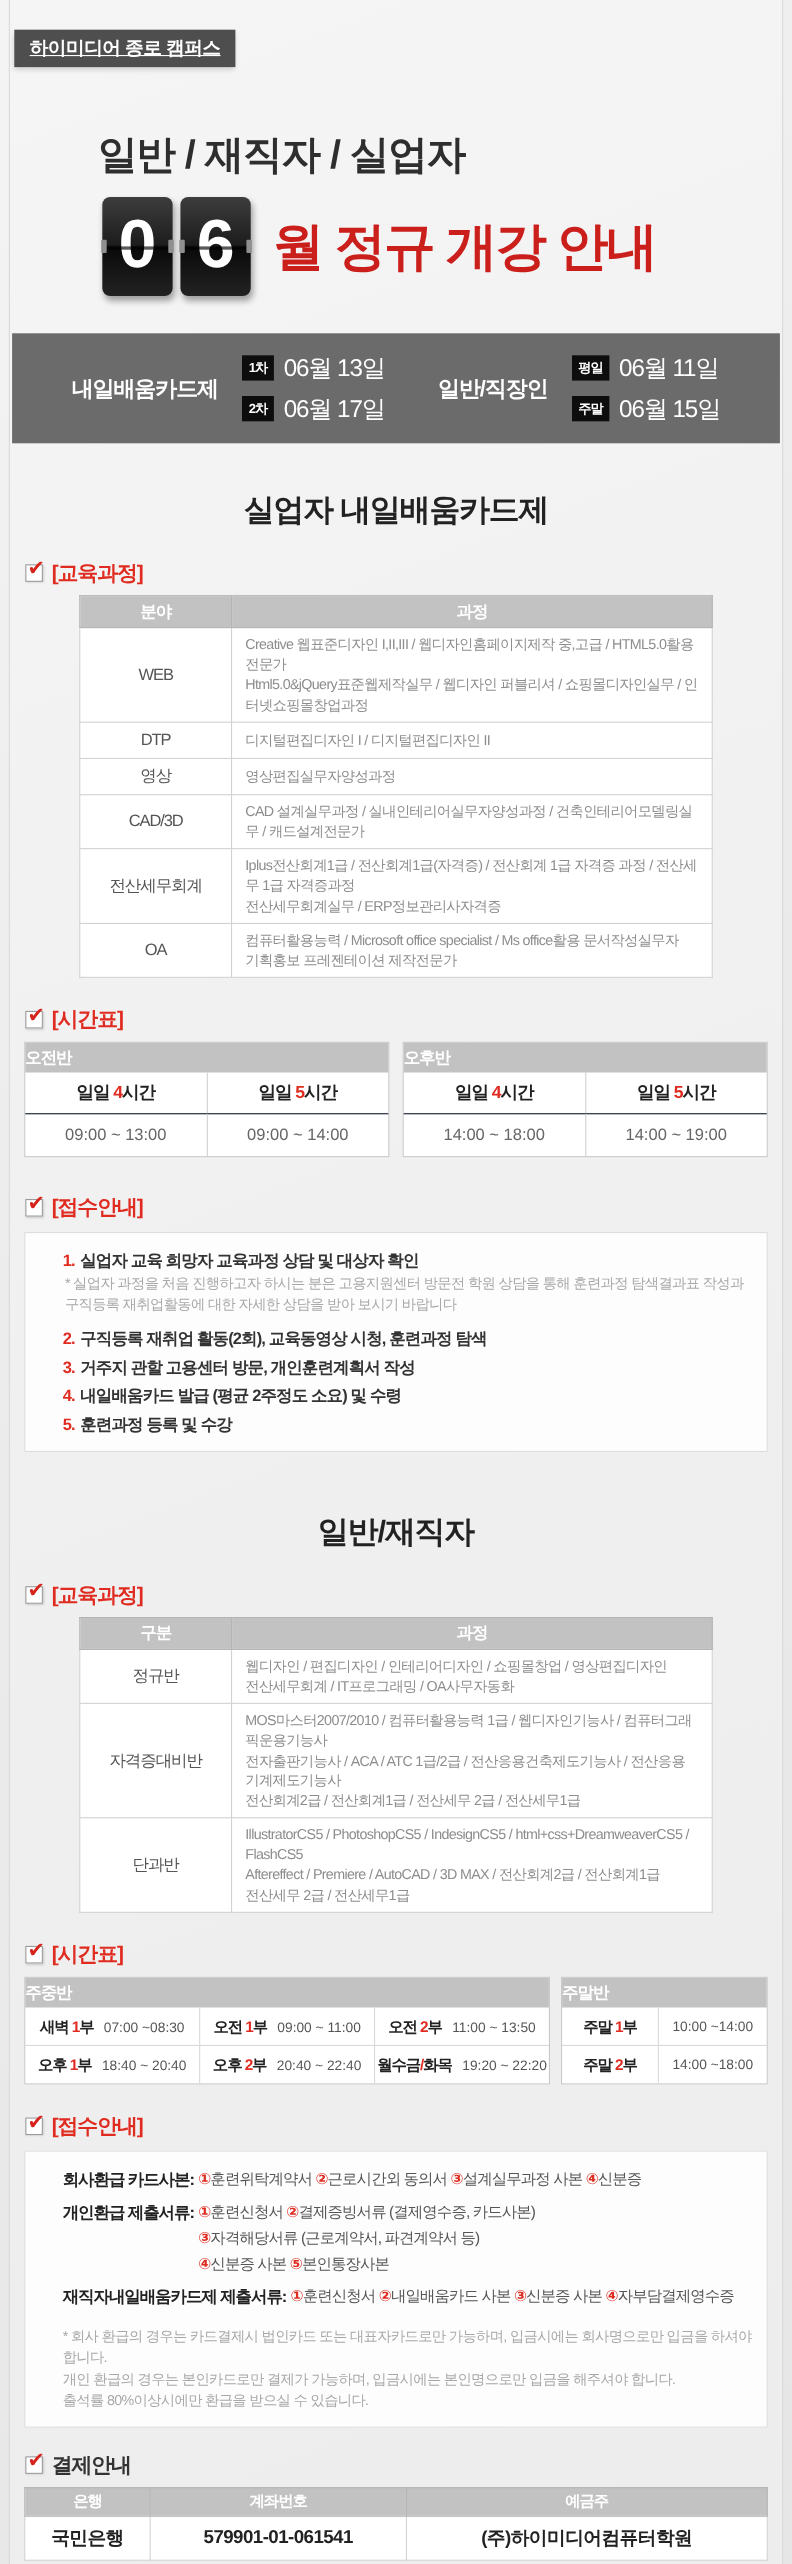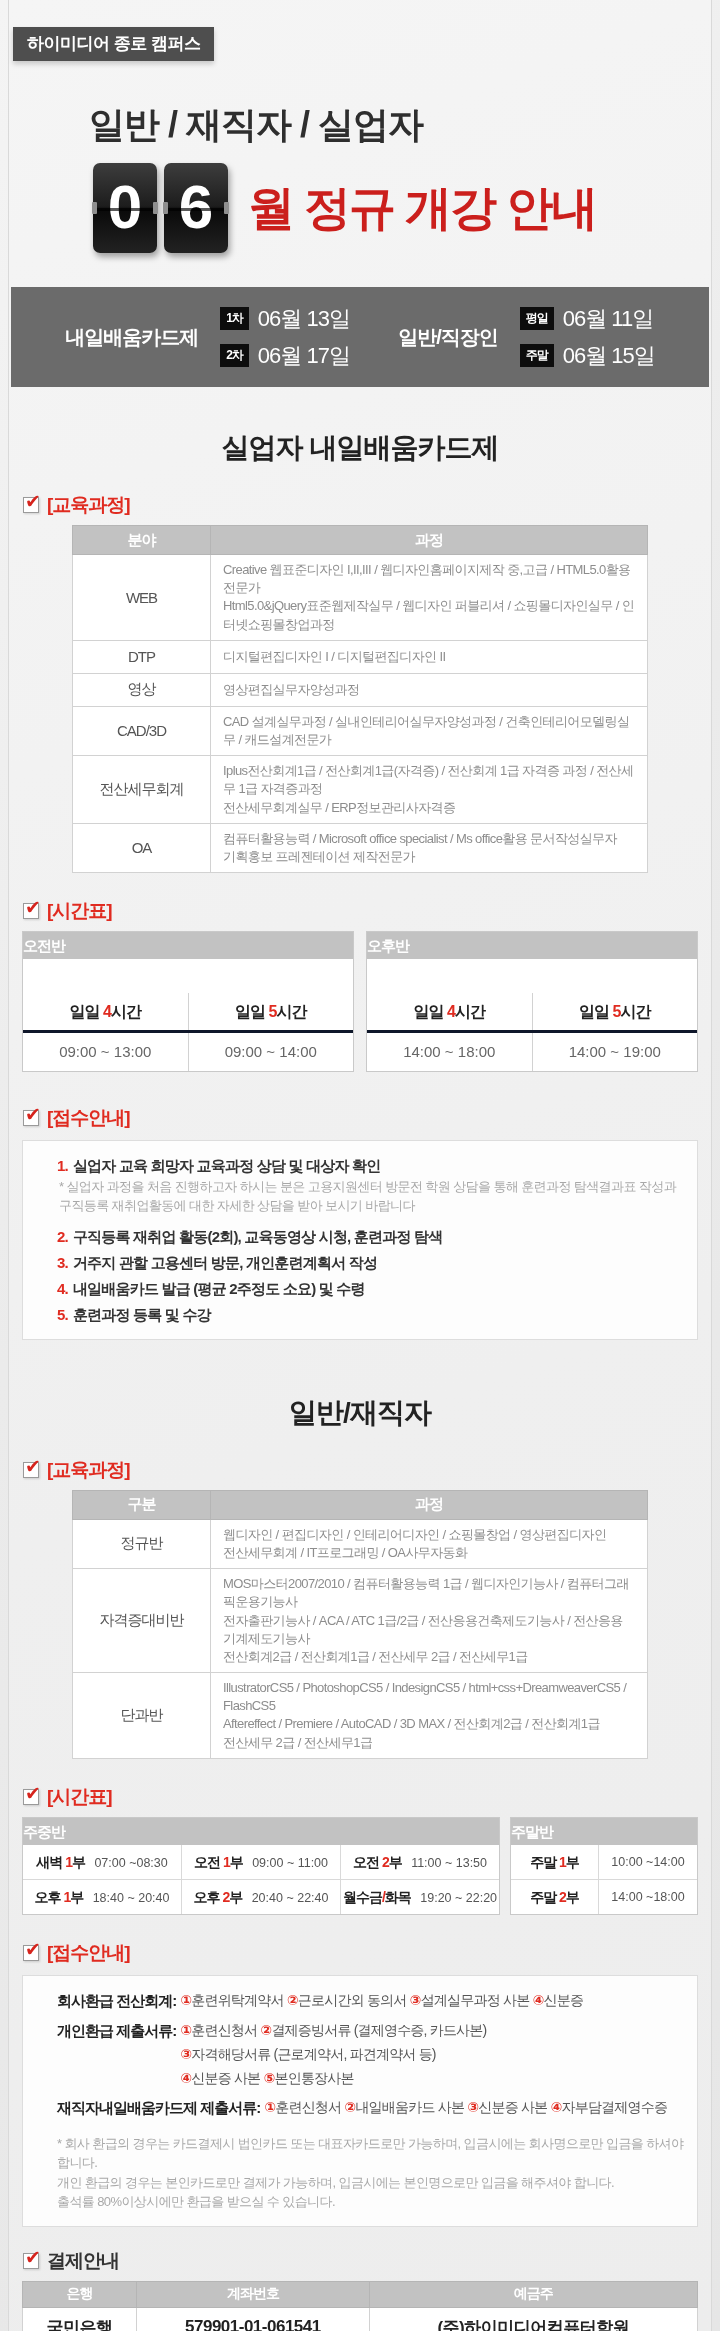--- a/index.html
+++ b/index.html
@@ -4,23 +4,23 @@
 <style>
   * { margin:0; padding:0; box-sizing:border-box; }
   body { font-family:"Liberation Sans","DejaVu Sans",sans-serif; background:#e2e2e2; }
   .page { width:720px; height:2331px; margin:0 auto; position:relative; overflow:hidden;
           background:linear-gradient(135deg,#f4f4f4 0%,#ebebeb 45%,#e6e6e6 100%); }
   .column { position:absolute; left:8px; right:8px; top:0; bottom:0;
             background:linear-gradient(160deg,#f5f5f5 0%,#efefef 60%,#ededed 100%);
             border-left:1px solid #d9d9d9; border-right:1px solid #d9d9d9; }
 
   
-  .badge { display:inline-block; margin:27px 0 0 2px; background:#4e4e4e; color:#fff;
+  .badge { display:inline-block; margin:27px 0 16px 2px; background:#4e4e4e; color:#fff;
            font-size:17px; font-weight:bold; padding:5px 14px 6px; letter-spacing:-0.5px;
-           box-shadow:0 3px 5px rgba(0,0,0,.18); }
+           box-shadow:0 3px 5px rgba(0,0,0,.18);text-decoration:underline; }
 
   
   .hero-sub { margin:40px 0 0 80px; font-size:36px; font-weight:bold; color:#2e2e2e; letter-spacing:-1px; }
   .hero-row { margin:12px 0 0 84px; display:flex; align-items:center; height:92px; }
   .flip { display:flex; gap:7px; }
   .flip-digit { position:relative; width:64px; height:90px; border-radius:7px;
                 background:linear-gradient(180deg,#3d3d3d 0%,#1d1d1d 48%,#0a0a0a 52%,#222 100%);
                 color:#fff; font-size:62px; font-weight:bold; text-align:center; line-height:88px;
                 box-shadow:2px 4px 6px rgba(0,0,0,.35); }
   .flip-line { position:absolute; left:0; right:0; top:50%; height:3px; background:rgba(0,0,0,.65); }
@@ -60,21 +60,21 @@
   .ctable .cat { width:138px; text-align:center; color:#555; font-size:15px; letter-spacing:-1px; }
   .ctable .courses { padding:6px 12px; color:#8d8d8d; font-size:13px; line-height:1.4;
                      letter-spacing:-0.6px; white-space:pre-line; }
   .r1 td { height:44px; } .r2 td { height:33px; } .r3 td { height:56px; }
 
   
   .tt-row { display:flex; justify-content:space-between; width:676px; margin:8px auto 0; }
   .tt-table { width:332px; background:#fff; border:1px solid #c9c9c9; }
   .tt-head { background:#c2c2c2; color:#fff; text-align:left; font-size:15px; font-weight:bold;
              height:27px; line-height:27px; letter-spacing:-1px; }
-  .tt-sub { display:flex; border-bottom:3px solid #0f172a;margin-top:34px; }
+  .tt-sub { display:flex; border-bottom:1px solid #0f172a; }
   .tt-sub > div { flex:1; text-align:center; font-size:16px; font-weight:bold; color:#222;
                   height:37px; line-height:37px; letter-spacing:-1px; }
   .tt-sub > div:first-child, .tt-times > div:first-child { border-right:1px solid #d2d2d2; }
   .tt-times { display:flex; }
   .tt-times > div { flex:1; text-align:center; font-size:15px; color:#666; height:38px; line-height:38px; }
   .rednum { color:#e02b20; }
 
   
   .panel { width:676px; margin:10px auto 0; background:#fdfdfd; border:1px solid #ddd; padding:16px 0 14px 34px; }
   .step { margin-bottom:7px; font-size:15px; font-weight:bold; color:#333; letter-spacing:-0.8px; }
@@ -363,21 +363,21 @@
     </div>
   </div>
 
   <div class="label-row">
     <span class="chk"></span>
     <span class="label-text red-label">[접수안내]</span>
   </div>
 
   <div class="panel">
     <div class="doc-group">
-      <span class="doc-label">회사환급 전산회계:</span>
+      <span class="doc-label">회사환급 카드사본:</span>
       <div class="doc-lines">
         <div class="doc-line"><span class="circ">①</span><span>훈련위탁계약서 </span><span class="circ">②</span><span>근로시간외 동의서 </span><span class="circ">③</span><span>설계실무과정 사본 </span><span class="circ">④</span><span>신분증</span></div>
       </div>
     </div>
     <div class="doc-group">
       <span class="doc-label">개인환급 제출서류:</span>
       <div class="doc-lines">
         <div class="doc-line"><span class="circ">①</span><span>훈련신청서 </span><span class="circ">②</span><span>결제증빙서류 (결제영수증, 카드사본)</span></div>
         <div class="doc-line"><span class="circ">③</span><span>자격해당서류 (근로계약서, 파견계약서 등)</span></div>
         <div class="doc-line"><span class="circ">④</span><span>신분증 사본 </span><span class="circ">⑤</span><span>본인통장사본</span></div>

